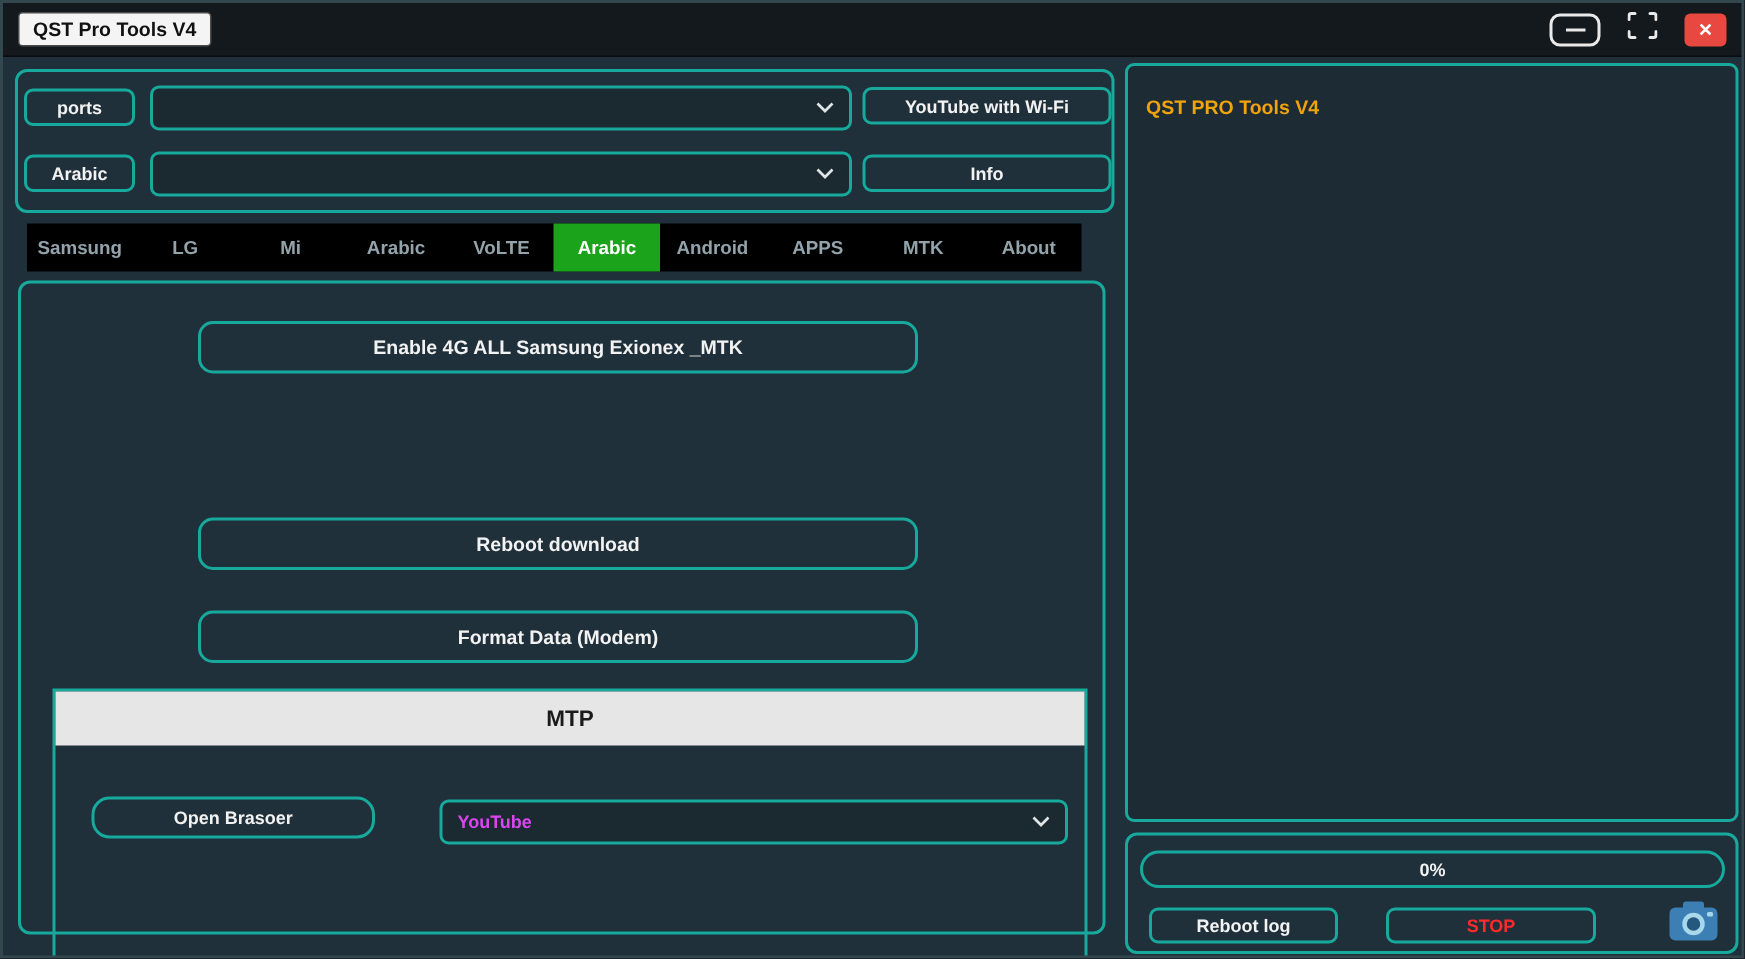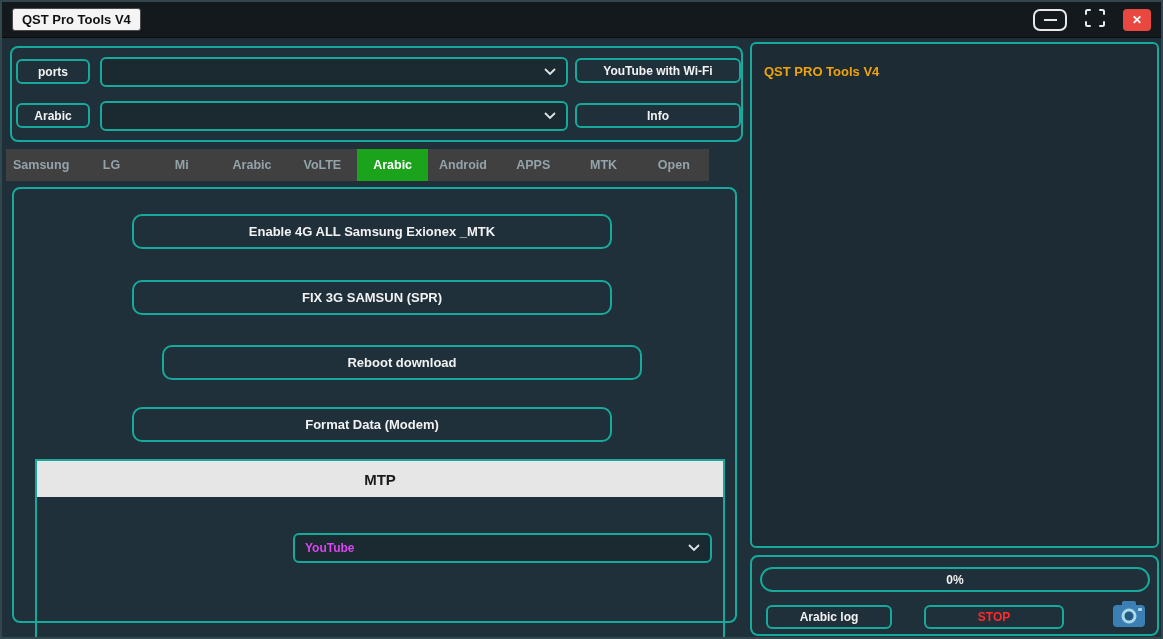--- a/index.html
+++ b/index.html
@@ -54,41 +54,41 @@
   }
   .btn-ports  { position:absolute; left:4px;  top:11px; width:74px;  height:25px; }
   .sel-port   { position:absolute; left:88px; top:9px;  width:468px; height:30px; }
   .btn-wifi   { position:absolute; left:563px;top:10px; width:166px; height:25px; }
   .btn-check  { position:absolute; left:4px;  top:55px; width:74px;  height:25px; }
   .sel-model  { position:absolute; left:88px; top:53px; width:468px; height:30px; }
   .btn-info   { position:absolute; left:563px;top:55px; width:166px; height:25px; }
 
   
   .tabbar {
-    position:absolute; left:4px; top:147px; width:703px; height:32px;
-    background:#404040; display:flex;
+    position:absolute; left:16px; top:147px; width:703px; height:32px;
+    background:#000000; display:flex;
   }
   .tab {
     flex:1; display:flex; align-items:center; justify-content:center;
     color:#93a3ab; font-size:12.5px; font-weight:bold; cursor:pointer;
   }
   .tab.active { background:#1ba41b; color:#ffffff; }
 
   
   .content-panel {
     position:absolute; left:10px; top:185px; width:725px; height:436px;
     border:2px solid #17a99c; border-radius:8px;text-decoration:underline;
   }
   .cmd-btn {
     position:absolute; left:118px; width:480px; height:35px;
     border-radius:10px; font-size:13px;
   }
   .cmd-btn.b0 { top:25px; }
   .cmd-btn.b1 { top:91px; }
-  .cmd-btn.b2 { top:156px;margin-left:30px; }
+  .cmd-btn.b2 { top:156px; }
   .cmd-btn.b3 { top:218px; }
 
   .mtp-group {
     position:absolute; left:21px; top:270px; width:690px; height:186px;
     border:2px solid #17a99c;
   }
   .mtp-header {
     height:36px; background:#e6e6e6; color:#1b1b1b;
     font-size:15px; font-weight:bold;
     display:flex; align-items:center; justify-content:center;
@@ -173,51 +173,51 @@
   <div class="tabbar">
     <div class="tab">Samsung</div>
     <div class="tab">LG</div>
     <div class="tab">Mi</div>
     <div class="tab">Arabic</div>
     <div class="tab">VoLTE</div>
     <div class="tab active">Arabic</div>
     <div class="tab">Android</div>
     <div class="tab">APPS</div>
     <div class="tab">MTK</div>
-    <div class="tab">Open</div>
+    <div class="tab">About</div>
   </div>
 
   <div class="content-panel">
     <button class="tbtn cmd-btn b0">Enable 4G ALL Samsung Exionex _MTK</button>
-    <button class="tbtn cmd-btn b1">FIX 3G SAMSUN (SPR)</button>
     <button class="tbtn cmd-btn b2">Reboot download</button>
     <button class="tbtn cmd-btn b3">Format Data (Modem)</button>
 
     <div class="mtp-group">
       <div class="mtp-header">MTP</div>
+      <button class="tbtn btn-brasoer">Open Brasoer</button>
       <div class="tselect sel-app">
         <span>YouTube</span>
         <span class="chev">
           <svg width="12" height="8" viewBox="0 0 12 8" fill="none" stroke="#dfe5e7" stroke-width="1.8">
               <path d="M1 1l5 5 5-5"></path>
             </svg>
         </span>
       </div>
     </div>
   </div>
 
   <div class="log-panel">
     <div class="log-title">QST PRO Tools V4</div>
   </div>
 
   <div class="status-panel">
     <div class="progress">
       <span>0%</span>
     </div>
-    <button class="tbtn btn-clearlog">Arabic log</button>
+    <button class="tbtn btn-clearlog">Reboot log</button>
     <button class="tbtn btn-stop">STOP</button>
     <div class="camera-btn">
       <span>
         <svg width="34" height="30" viewBox="0 0 34 30">
           <rect x="10" y="2" width="14" height="8" rx="2" fill="#3b7fb5"></rect>
           <rect x="1" y="6" width="32" height="22" rx="4" fill="#3b7fb5"></rect>
           <circle cx="17" cy="17" r="7.5" fill="#a8d8ea"></circle>
           <circle cx="17" cy="17" r="4.5" fill="#24587e"></circle>
           <rect x="26" y="9" width="4" height="3" rx="1" fill="#a8d8ea"></rect>
         </svg>

